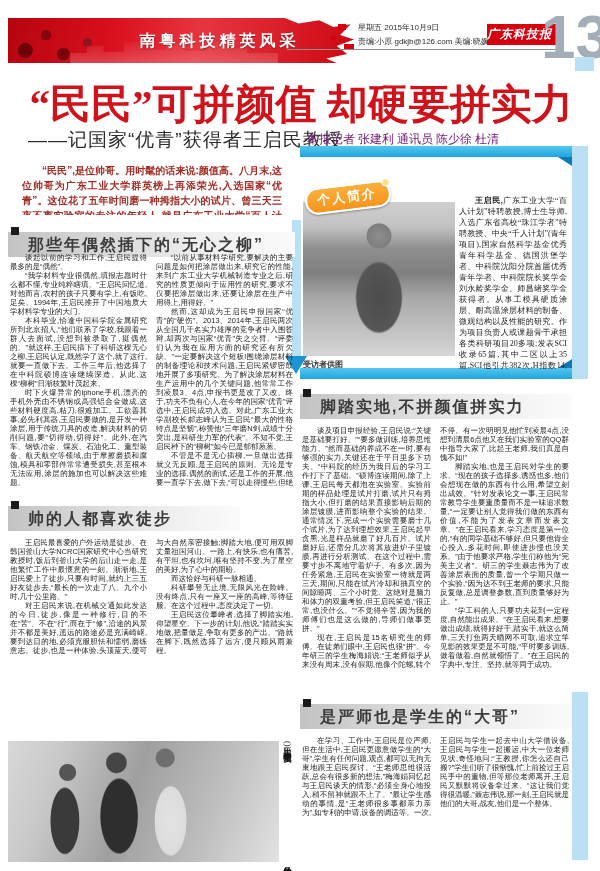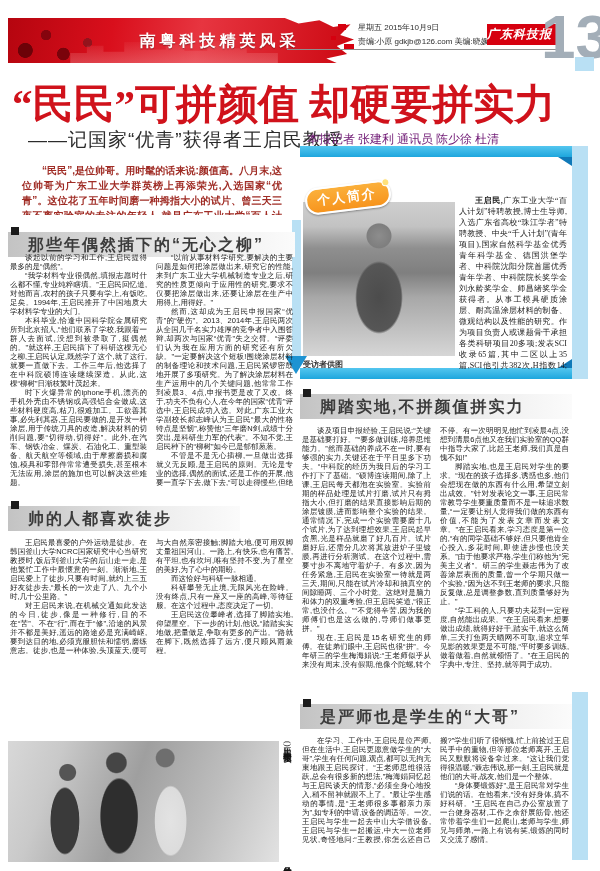--- a/index.html
+++ b/index.html
@@ -25,21 +25,21 @@
   .s3{left:344px;top:44px;width:10px;height:5px;}
   .dateblock{position:absolute;left:358px;top:21px;font-size:8px;line-height:1.7;color:#2e2e2e;white-space:nowrap;}
   .header-rule{position:absolute;left:287px;top:49px;width:274px;height:1px;background:#8f8f8f;}
   .paper-logo{position:absolute;left:487px;top:24px;width:76px;height:21px;background:var(--banner-red,#d6000f);
     color:#fff;font-family:"Liberation Serif",serif;font-style:italic;font-weight:bold;font-size:12px;
     text-align:left;line-height:21px;letter-spacing:1px;}
   .page-number{position:absolute;left:541px;top:6px;font-size:62px;font-weight:bold;color:var(--page-number-gray,#a3aeb8);line-height:1;}
   .corner-square{position:absolute;left:575px;top:57px;width:19px;height:14px;background:var(--accent-lightblue,#b9e0f4);}
   
   .headline{position:absolute;left:12px;top:84px;width:578px;font-family:"Liberation Serif",serif;
-    font-weight:900;font-size:41px;line-height:1.0;color:var(--headline-red,#d0121b);white-space:nowrap;}
+    font-weight:900;font-size:41px;line-height:1.0;color:var(--headline-red,#d0121b);white-space:nowrap;text-align:center;}
   .subtitle{position:absolute;left:28px;top:127px;font-size:19px;color:#2c2c2c;letter-spacing:1px;white-space:nowrap;}
   .byline{position:absolute;left:307px;top:131px;font-family:"Liberation Serif",serif;font-size:12px;color:#701a75;white-space:nowrap;}
   
   .intro{position:absolute;left:10px;top:151px;width:284px;height:64px;overflow:hidden;
     font-weight:bold;font-size:10px;line-height:15px;text-align:justify;color:var(--intro-red,#a02d26);}
   .intro .para{margin:12px;text-indent:2em;}
   
   .sec-head{position:absolute;height:25px;background:linear-gradient(90deg,#c3c3c3,#ededed 65%,#fbfbfb);
     font-weight:bold;font-size:16px;letter-spacing:2px;color:#3b3b3b;line-height:25px;padding-left:20px;box-sizing:border-box;}
   .sec-head::before{content:"";position:absolute;left:3px;top:-5px;width:8px;height:8px;background:#1b1b1b;}
@@ -171,21 +171,20 @@
   <div class="cols" id="text-strength">
       <p class="para">谈及项目申报经验,王启民说:“关键是基础要打好。”“要多做训练,培养思维能力。”然而基础的养成不在一时,要有够强的实力,关键还在于平日里多下功夫。“中科院的经历为我日后的学习工作打下了基础。”硕博连读期间,除了上课,王启民每天都泡在实验室。实验前期的样品处理是试片打磨,试片只有拇指大小,但打磨的结果直接影响后期的涂层镀膜,进而影响整个实验的结果。通常情况下,完成一个实验需要磨十几个试片,为了达到理想效果,王启民起早贪黑,光是样品就磨了好几百片。试片磨好后,还需分几次将其放进炉子里镀膜,再进行分析测试。在这个过程中,需要寸步不离地守着炉子。有多次,因为任务紧急,王启民在实验室一待就是两三天,期间,只能在试片冷却和抽真空的间隙睡两、三个小时觉。这绝对是脑力和体力的双重考验,但王启民笑道,“很正常,也没什么。”“不觉得辛苦,因为我的师傅们也是这么做的,导师们做事更拼。”</p>
       <p class="para">现在,王启民是15名研究生的师傅。在徒弟们眼中,王启民也很“拼”。今年研三的学生梅海娟说:“王老师似乎从来没有周末,没有假期,他像个陀螺,转个不停。有一次明明见他忙到凌晨4点,没想到清晨6点他又在我们实验室的QQ群中指导大家了,比起王老师,我们真是自愧不如!”</p>
       <p class="para">脚踏实地,也是王启民对学生的要求。“现在的孩子选择多,诱惑也多,他们会想现在做的东西有什么用,希望立刻出成效。”针对发表论文一事,王启民常常教导学生要重质量而不是一味追求数量,“一定要让别人觉得我们做的东西有价值,不能为了发表文章而发表文章。”在王启民看来,学习态度是第一位的,“有的同学基础不够好,但只要他肯全心投入,多花时间,即使进步慢也没关系。”由于他要求严格,学生们称他为“完美主义者”。研三的学生聂志伟为了改善涂层表面的质量,曾一个学期只做一个实验,“因为达不到王老师的要求,只能反复做,总是调整参数,直到质量够好为止。”</p>
       <p class="para">“学工科的人,只要功夫花到一定程度,自然能出成果。”在王启民看来,想要做出成绩,就得好好干,踏实干,就这么简单,三天打鱼两天晒网不可取,追求立竿见影的效果更是不可能,“平时要多训练,做着做着,自然就领悟了。”在王启民的字典中,专注、坚持,就等同于成功。</p>
     </div>
 
   <div class="sec-head" id="head-mentor">是严师也是学生的“大哥”</div>
   <div class="cols" id="text-mentor">
       <p class="para">在学习、工作中,王启民是位严师,但在生活中,王启民更愿意做学生的“大哥”,学生有任何问题,观点,都可以无拘无束地跟王启民探讨。“王老师思维很活跃,总会有很多新的想法,”梅海娟回忆起与王启民谈天的情形,“必须全身心地投入,稍不留神就跟不上了。”最让学生感动的事情,是“王老师很多事都亲力亲为”,如专利的申请,设备的调适等。一次,王启民与学生一起去中山大学借设备,王启民与学生一起搬运,中大一位老师见状,奇怪地问:“王教授,你怎么还自己搬?”学生们听了很惭愧,忙上前捡过王启民手中的重物,但等那位老师离开,王启民又默默将设备拿过来。“这让我们觉得很温暖,”聂志伟说,那一刻,王启民就是他们的大哥,战友,他们是一个整体。</p>
-      <p class="para">“身体要锻炼好”,是王启民常对学生们说的话。在他看来,“没有好身体,搞不好科研。”王启民在自己办公室放置了一台健身器材,工作之余舒展筋骨,他还常带着学生们一起爬山,老师与学生,师兄与师弟,一路上有说有笑,锻炼的同时又交流了感情。</p>
     </div>
 
   <div class="lab-photo"></div>
   <div class="photo-caption-v">
     <span>王启民(中)指导学生做实验。</span>
     <span class="photo-credit">吴婉欣 摄</span>
   </div>
 
 </div>
 

